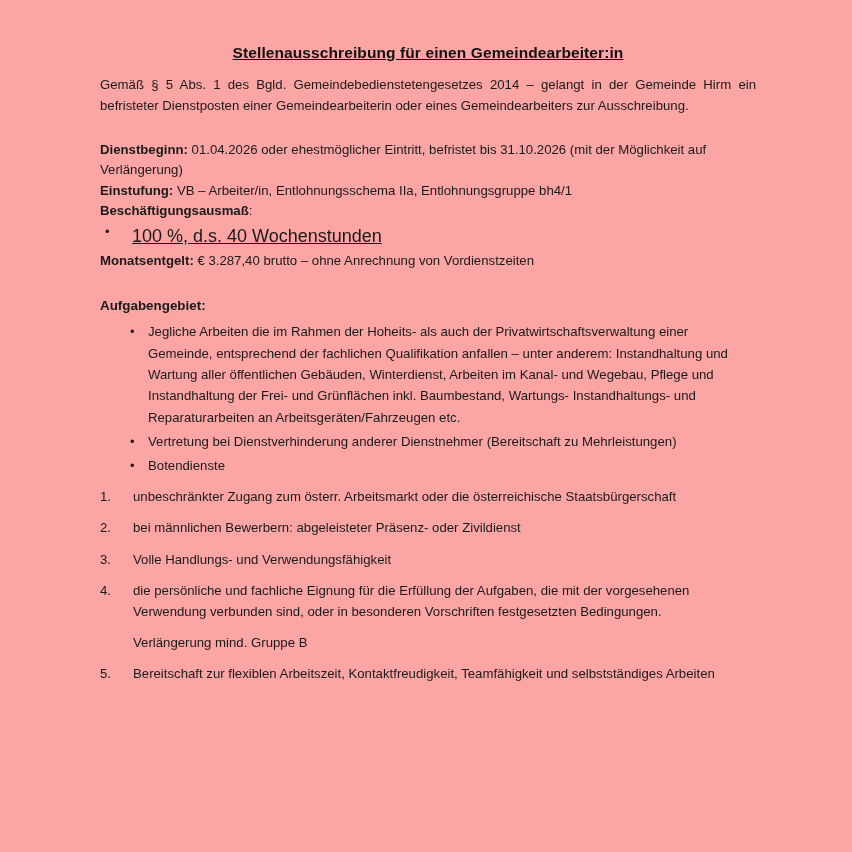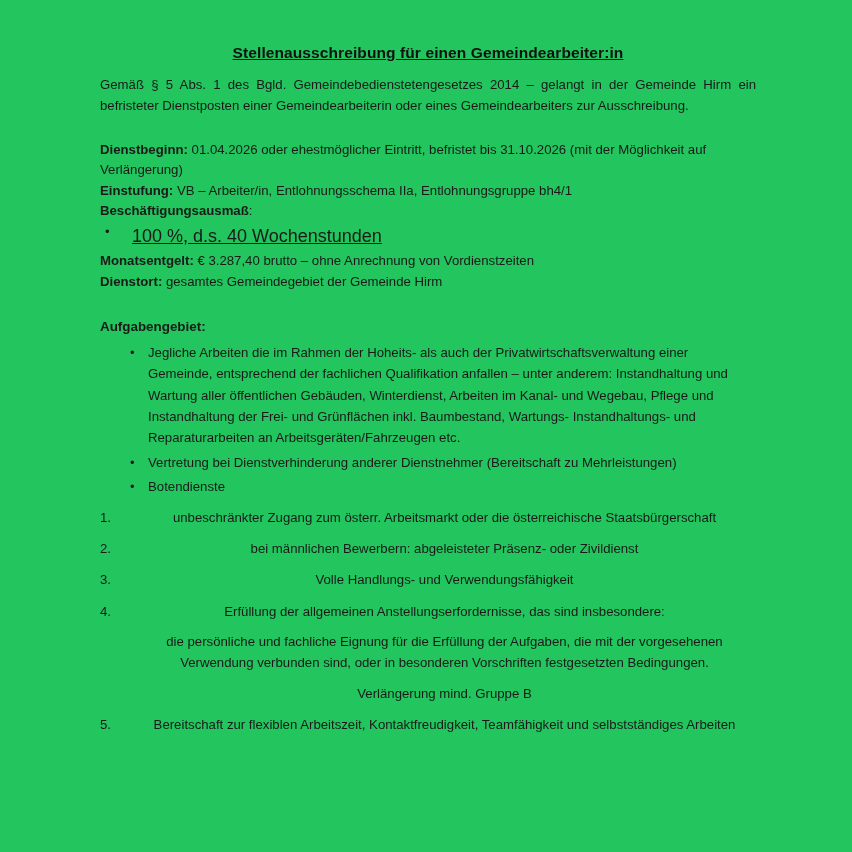--- a/index.html
+++ b/index.html
@@ -13,21 +13,21 @@
     font-family: "Liberation Sans", sans-serif;
     color: #1a1a1a;
     -webkit-font-smoothing: antialiased;
   }
   .page {
     position: relative;
     width: 852px;
     height: 852px;
     box-sizing: border-box;
     padding: 36px 96px 0 100px;
-    background: #22c55e;
+    background: #fca5a5;
   }
   .doc-title {
     text-align: center;
     font-size: 15.5px;
     font-weight: bold;
     text-decoration: underline;
     letter-spacing: 0.1px;
     margin: 8px 0 0 0;
     padding: 0 10px;
     color: #111;
@@ -115,21 +115,20 @@
     font-size: 13.2px;
     line-height: 1.6;
   }
   .req-row .txt {
     flex: 1;
     font-size: 13.2px;
     line-height: 1.62;
   }
   .req-row .txt p {
     margin: 0 0 9px 0;
-    text-align: center;
   }
   .req-row .txt p:last-child {
     margin-bottom: 0;
   }
 </style>
 </head>
 <body>
 
 <div class="page">
 
@@ -156,24 +155,20 @@
     <div class="bullet-row">
       <span class="dot">•</span>
       <span class="txt">100 %, d.s. 40 Wochenstunden</span>
     </div>
 
     <div class="term-line">
       <b>Monatsentgelt:</b>
       <span>€ 3.287,40 brutto – ohne Anrechnung von Vordienstzeiten</span>
     </div>
 
-    <div class="term-line">
-      <b>Dienstort:</b>
-      <span>gesamtes Gemeindegebiet der Gemeinde Hirm</span>
-    </div>
 
   </div>
 
   <div class="section-head">Aufgabengebiet:</div>
 
   <div class="tasks">
     <div class="task-row">
       <span class="dot">•</span>
       <span class="txt">Jegliche Arbeiten die im Rahmen der Hoheits- als auch der Privatwirtschaftsverwaltung einer Gemeinde, entsprechend der fachlichen Qualifikation anfallen – unter anderem: Instandhaltung und Wartung aller öffentlichen Gebäuden, Winterdienst, Arbeiten im Kanal- und Wegebau, Pflege und Instandhaltung der Frei- und Grünflächen inkl. Baumbestand, Wartungs- Instandhaltungs- und Reparaturarbeiten an Arbeitsgeräten/Fahrzeugen etc.</span>
     </div>
@@ -207,21 +202,20 @@
     <div class="req-row">
       <span class="num">3.</span>
       <div class="txt">
         <p>Volle Handlungs- und Verwendungsfähigkeit</p>
       </div>
     </div>
 
     <div class="req-row">
       <span class="num">4.</span>
       <div class="txt">
-        <p>Erfüllung der allgemeinen Anstellungserfordernisse, das sind insbesondere:</p>
         <p>die persönliche und fachliche Eignung für die Erfüllung der Aufgaben, die mit der vorgesehenen Verwendung verbunden sind, oder in besonderen Vorschriften festgesetzten Bedingungen.</p>
         <p>Verlängerung mind. Gruppe B</p>
       </div>
     </div>
 
     <div class="req-row">
       <span class="num">5.</span>
       <div class="txt">
         <p>Bereitschaft zur flexiblen Arbeitszeit, Kontaktfreudigkeit, Teamfähigkeit und selbstständiges Arbeiten</p>
       </div>

